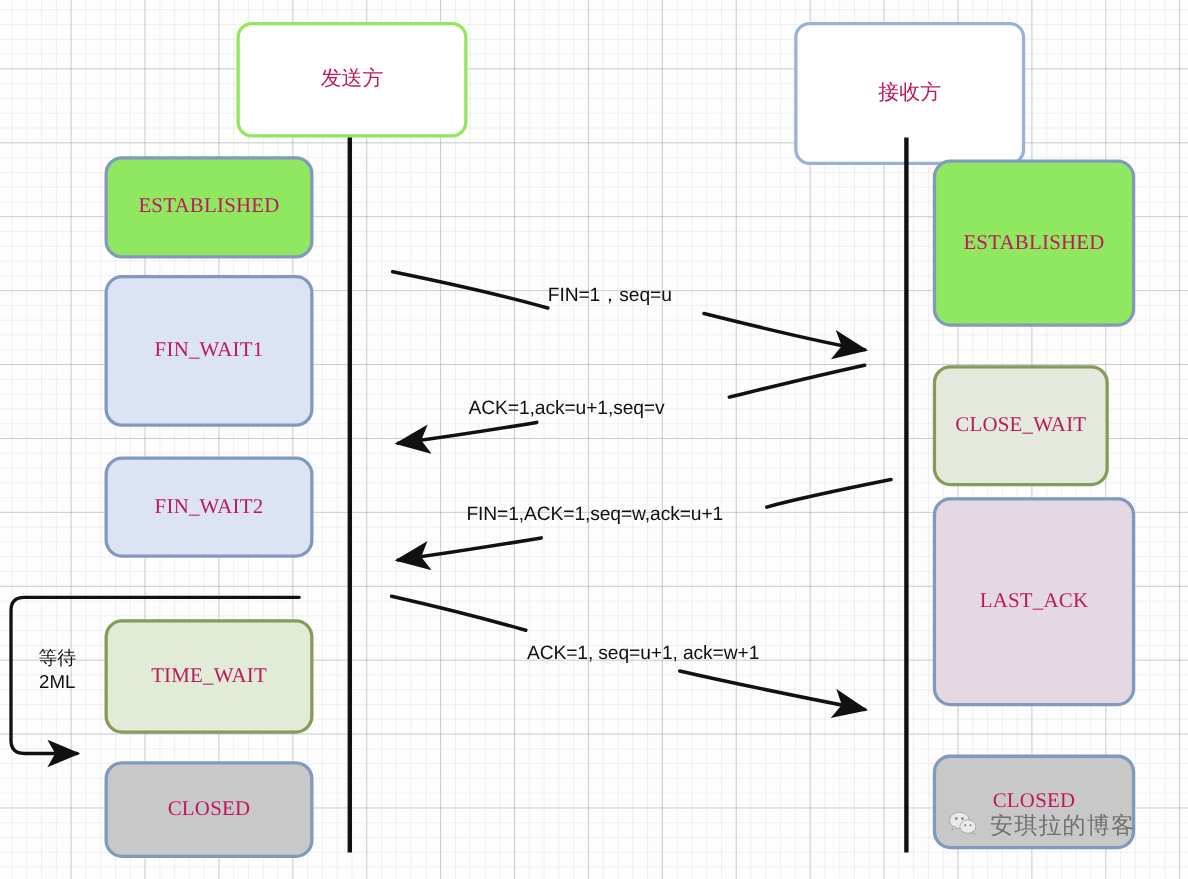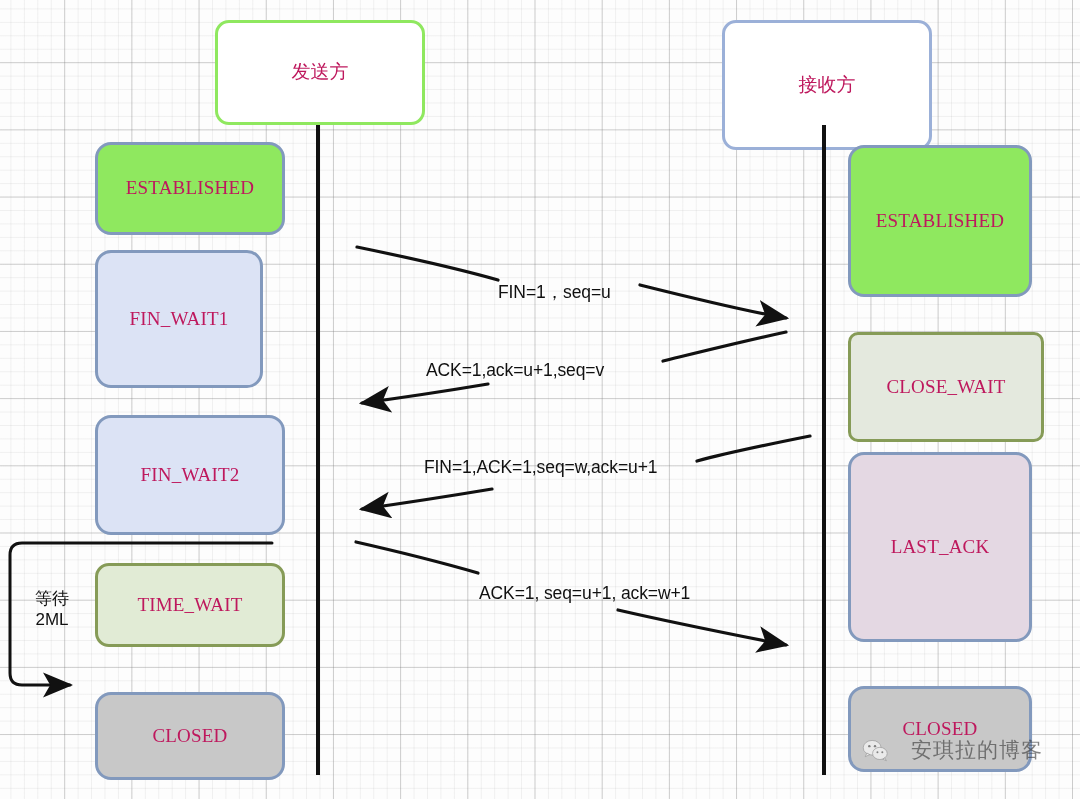--- a/index.html
+++ b/index.html
@@ -77,22 +77,22 @@
     font-size: 17px;
     color: #101010;
     line-height: 1.25;
     white-space: pre-line;
     text-align: center;
   }
 
   .watermark {
     position: absolute;
     display: flex;
-    align-items: flex-end;
-    gap: 23px;
+    align-items: flex-start;
+    gap: 12px;
     opacity: 0.62;
   }
   .watermark .wm-text {
     font-size: 21px;
     color: #3a3a3a;
     font-family: "DejaVu Sans", sans-serif;
     letter-spacing: 1px;
   }
 </style>
 </head>
@@ -108,41 +108,41 @@
     <span>接收方</span>
   </div>
 
   <div class="lifeline" style="left:316px; top:125px; height:650px;"></div>
   <div class="lifeline" style="left:822px; top:125px; height:650px;"></div>
 
   <div class="node state-box" style="left:95px; top:142px; width:190px; height:93px; background:#8FE85F; border-color:#8299BD;">
     <span>ESTABLISHED</span>
   </div>
 
-  <div class="node state-box" style="left:95px; top:250px; width:168px; height:138px; background:#DCE3F5; border-color:#8299BD;">
+  <div class="node state-box" style="left:95px; top:250px; width:190px; height:138px; background:#DCE3F5; border-color:#8299BD;">
     <span>FIN_WAIT1</span>
   </div>
 
-  <div class="node state-box" style="left:95px; top:415px; width:190px; height:120px; background:#DCE3F5; border-color:#8299BD;">
+  <div class="node state-box" style="left:95px; top:415px; width:190px; height:92px; background:#DCE3F5; border-color:#8299BD;">
     <span>FIN_WAIT2</span>
   </div>
 
-  <div class="node state-box" style="left:95px; top:563px; width:190px; height:84px; background:#E1EBD5; border-color:#869B57;border-radius:14px;">
+  <div class="node state-box" style="left:95px; top:563px; width:190px; height:104px; background:#E1EBD5; border-color:#869B57;">
     <span>TIME_WAIT</span>
   </div>
 
   <div class="node state-box" style="left:95px; top:692px; width:190px; height:88px; background:#C8C8C8; border-color:#8299BD;">
     <span>CLOSED</span>
   </div>
 
   <div class="node state-box" style="left:848px; top:145px; width:184px; height:152px; background:#8FE85F; border-color:#8299BD;">
     <span>ESTABLISHED</span>
   </div>
 
-  <div class="node state-box" style="left:848px; top:332px; width:196px; height:110px; background:#E4E9DE; border-color:#869B57;border-radius:10px;">
+  <div class="node state-box" style="left:848px; top:332px; width:160px; height:110px; background:#E4E9DE; border-color:#869B57;">
     <span>CLOSE_WAIT</span>
   </div>
 
   <div class="node state-box" style="left:848px; top:452px; width:184px; height:190px; background:#E4D8E3; border-color:#8299BD;">
     <span>LAST_ACK</span>
   </div>
 
   <div class="node state-box" style="left:848px; top:686px; width:184px; height:86px; background:#C8C8C8; border-color:#8299BD;">
     <span>CLOSED</span>
   </div>
@@ -165,21 +165,21 @@
 
     <path d="M810,436 C770,444 730,452 697,461" stroke="#111111" stroke-width="3.2" fill="none" stroke-linecap="round"></path>
     <path d="M492,489 C450,496 405,503 362,509" stroke="#111111" stroke-width="3.2" fill="none" stroke-linecap="round" marker-end="url(#ahL)"></path>
 
     <path d="M356,542 C400,552 440,562 478,573" stroke="#111111" stroke-width="3.2" fill="none" stroke-linecap="round"></path>
     <path d="M618,610 C670,622 740,636 786,645" stroke="#111111" stroke-width="3.2" fill="none" stroke-linecap="round" marker-end="url(#ahR)"></path>
 
     <path d="M272,543 L22,543 Q10,543 10,555 L10,673 Q10,685 22,685 L70,685" stroke="#111111" stroke-width="3" fill="none" stroke-linecap="round" marker-end="url(#ahR)"></path>
   </svg>
 
-  <div class="msg-label" style="left:498px; top:280px;">FIN=1，seq=u</div>
+  <div class="msg-label" style="left:498px; top:256px;">FIN=1，seq=u</div>
 
   <div class="msg-label" style="left:426px; top:360px;">ACK=1,ack=u+1,seq=v</div>
 
   <div class="msg-label" style="left:424px; top:457px;">FIN=1,ACK=1,seq=w,ack=u+1</div>
 
   <div class="msg-label" style="left:458px; top:583px;margin-left:21px;">ACK=1, seq=u+1, ack=w+1</div>
 
   <div class="loop-label" style="left:35px; top:588px;">等待
 2ML</div>
 

